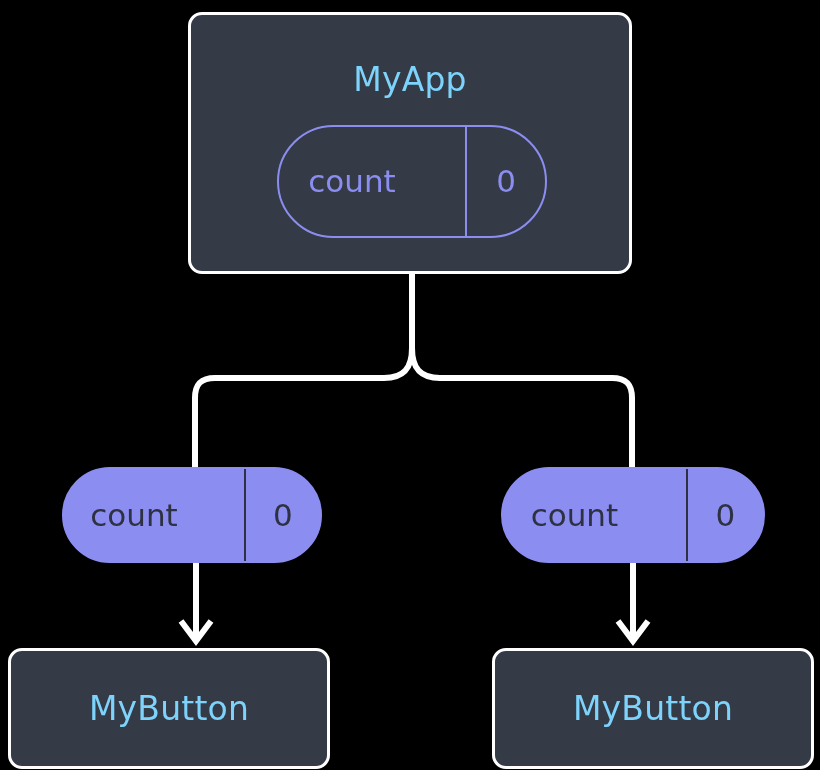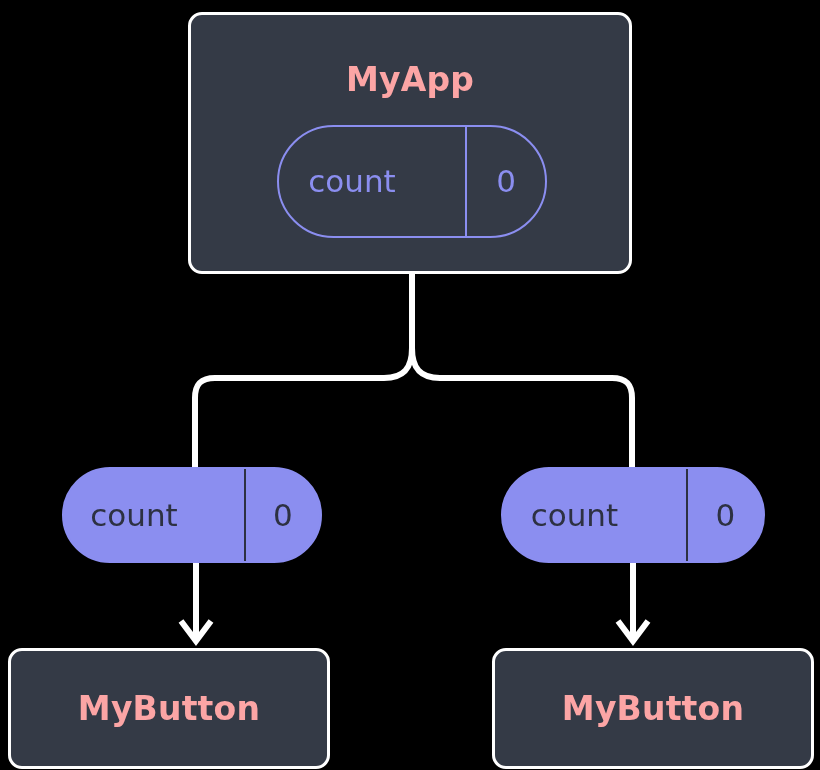--- a/index.html
+++ b/index.html
@@ -47,25 +47,25 @@
     z-index: 2;
   }
   #node-myapp {
     left: 188px;
     top: 12px;
     width: 444px;
     height: 262px;
     padding-top: 48px;
   }
   .component-title {
-    color: #fca5a5;
+    color: #7dd3fc;
     font-size: 33px;
     line-height: 1;
     letter-spacing: 0.2px;
-    font-weight: 700;
+    font-weight: 400;
   }
   .leaf-box {
     justify-content: center;
   }
   #node-mybutton-left {
     left: 8px;
     top: 648px;
     width: 322px;
     height: 121px;
   }

